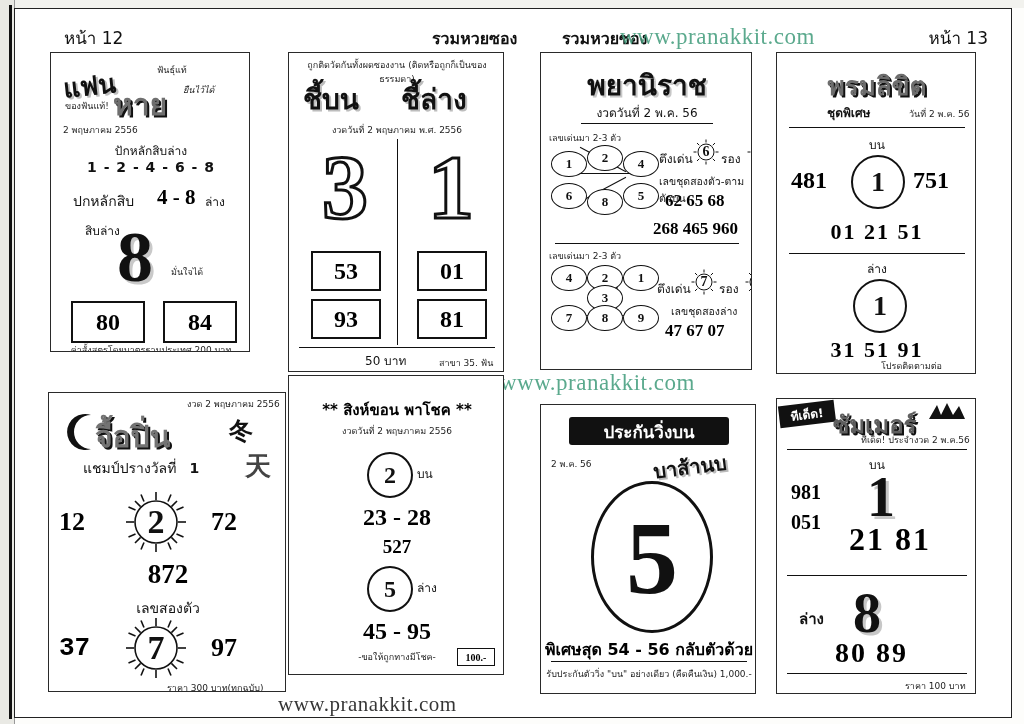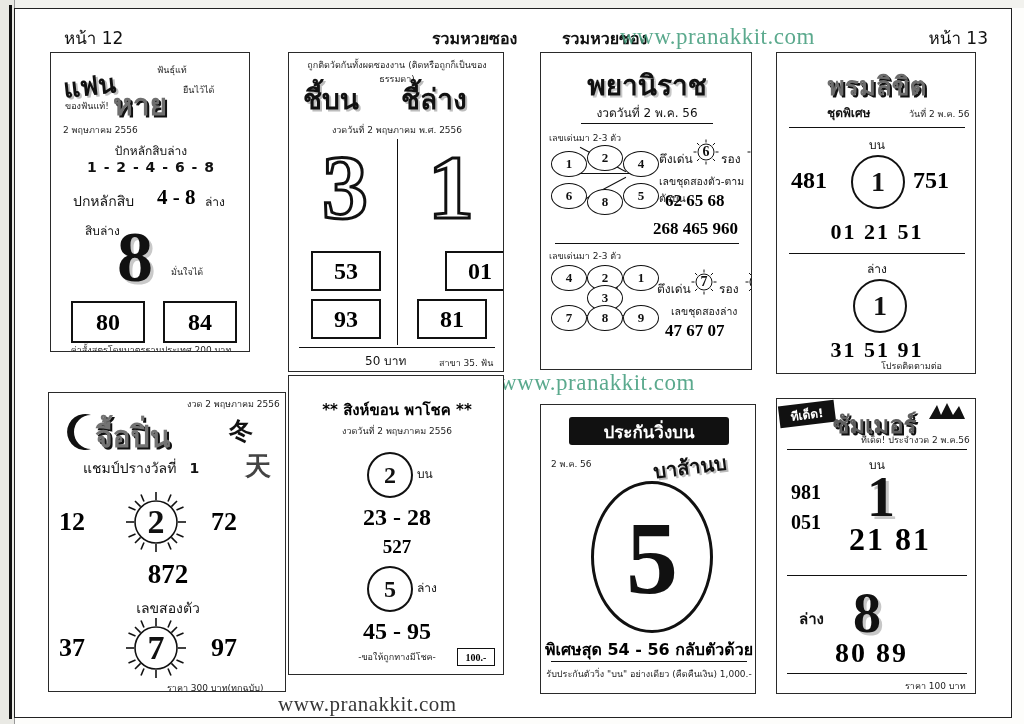--- a/index.html
+++ b/index.html
@@ -135,21 +135,21 @@
   <div class="wm" style="left:620px;top:24px;">www.pranakkit.com</div>
   <div class="wm" style="left:500px;top:370px;">www.pranakkit.com</div>
   <div class="wm small" style="left:278px;top:692px;">www.pranakkit.com</div>
 
   <div class="card" id="card1" style="left:50px;top:52px;width:200px;height:300px;">
 
     <div style="position:absolute;left:10px;top:8px;width:180px;height:56px;">
       <div class="shadowtext rot" style="position:absolute;left:2px;top:4px;font-size:26px;">แฟน</div>
       <div class="shadowtext" style="position:absolute;left:52px;top:20px;font-size:30px;color:#6f6f6f;text-shadow:2px 2px 0 #111;">หาย</div>
       <div class="tiny" style="position:absolute;left:96px;top:2px;">ฟันธุ์แท้</div>
-      <div class="tiny" style="position:absolute;left:122px;top:22px;">ยืนไว้ได้</div>
+      <div class="tiny" style="position:absolute;left:122px;top:22px;font-style:italic;">ยืนไว้ได้</div>
       <div class="tiny" style="position:absolute;left:4px;top:38px;">ของฟันแท้!</div>
     </div>
     <div class="tiny" style="position:absolute;left:12px;top:70px;">2 พฤษภาคม 2556</div>
 
     <div class="small center" style="position:absolute;left:0;top:88px;width:200px;">ปักหลักสิบล่าง</div>
     <div class="med center b" style="position:absolute;left:0;top:106px;width:200px;letter-spacing:1px;">1 - 2 - 4 - 6 - 8</div>
 
     <div style="position:absolute;left:22px;top:134px;width:160px;height:22px;">
       <span class="med" style="position:absolute;left:0;top:3px;">ปกหลักสิบ</span>
       <span style="position:absolute;left:84px;top:-2px;font-size:21px;font-weight:bold;font-family:'Liberation Serif',serif;">4 - 8</span>
@@ -178,21 +178,21 @@
     </div>
 
     <div class="tiny center" style="position:absolute;left:0;top:70px;width:216px;">งวดวันที่ 2 พฤษภาคม พ.ศ. 2556</div>
 
     <div style="position:absolute;left:108px;top:86px;width:1px;height:206px;background:#111;"></div>
 
     <div class="bigdigit center" style="position:absolute;left:16px;top:88px;width:80px;font-size:92px;color:#fff;-webkit-text-stroke:3px #111;">3</div>
     <div class="bigdigit center" style="position:absolute;left:122px;top:88px;width:80px;font-size:92px;color:#fff;-webkit-text-stroke:3px #111;">1</div>
 
     <div class="numbox" style="position:absolute;left:22px;top:198px;width:66px;height:36px;font-size:24px;">53</div>
-    <div class="numbox" style="position:absolute;left:128px;top:198px;width:66px;height:36px;font-size:24px;margin-left:28px;">01</div>
+    <div class="numbox" style="position:absolute;left:128px;top:198px;width:66px;height:36px;font-size:24px;">01</div>
     <div class="numbox" style="position:absolute;left:22px;top:246px;width:66px;height:36px;font-size:24px;">93</div>
     <div class="numbox" style="position:absolute;left:128px;top:246px;width:66px;height:36px;font-size:24px;">81</div>
 
     <div class="rule" style="position:absolute;left:10px;top:294px;width:196px;"></div>
     <div class="small" style="position:absolute;left:76px;top:298px;">50 บาท</div>
     <div class="tiny" style="position:absolute;left:150px;top:303px;">สาขา 35. ฟันด้านหน่อย</div>
   </div>
 
   <div class="card" id="card3" style="left:540px;top:52px;width:212px;height:318px;padding-left:24px;">
     <div class="c-title" style="position:absolute;left:0;top:10px;width:212px;font-size:28px;text-shadow:2px 2px 0 #c7c7c7;">พยานิราช</div>
@@ -395,21 +395,21 @@
         <span class="val" style="font-size:34px;">2</span>
       </span>
       <span style="position:absolute;left:152px;top:16px;font-size:26px;font-weight:bold;font-family:'Liberation Serif',serif;">72</span>
     </div>
 
     <div class="center b" style="position:absolute;left:0;top:166px;width:238px;font-size:27px;font-family:'Liberation Serif',serif;">872</div>
 
     <div class="med center" style="position:absolute;left:0;top:204px;width:238px;">เลขสองตัว</div>
 
     <div style="position:absolute;left:10px;top:224px;width:218px;height:62px;">
-      <span style="position:absolute;left:0;top:16px;font-size:26px;font-weight:bold;font-family:Liberation Serif, serif;text-align:center;">37</span>
+      <span style="position:absolute;left:0;top:16px;font-size:26px;font-weight:bold;font-family:Liberation Mono, monospace;text-align:center;">37</span>
       <span class="sun" style="position:absolute;left:66px;top:0;">
         <svg width="62" height="62" viewBox="0 0 62 62">
             <g stroke="#111" stroke-width="1.6">
           <circle cx="31" cy="31" r="21" fill="#fff"></circle>
           <g>
             <line x1="31" y1="1" x2="31" y2="9"></line>
                 <line x1="31" y1="53" x2="31" y2="61"></line>
             <line x1="1" y1="31" x2="9" y2="31"></line>
                 <line x1="53" y1="31" x2="61" y2="31"></line>
             <line x1="10" y1="10" x2="15.6" y2="15.6"></line>

